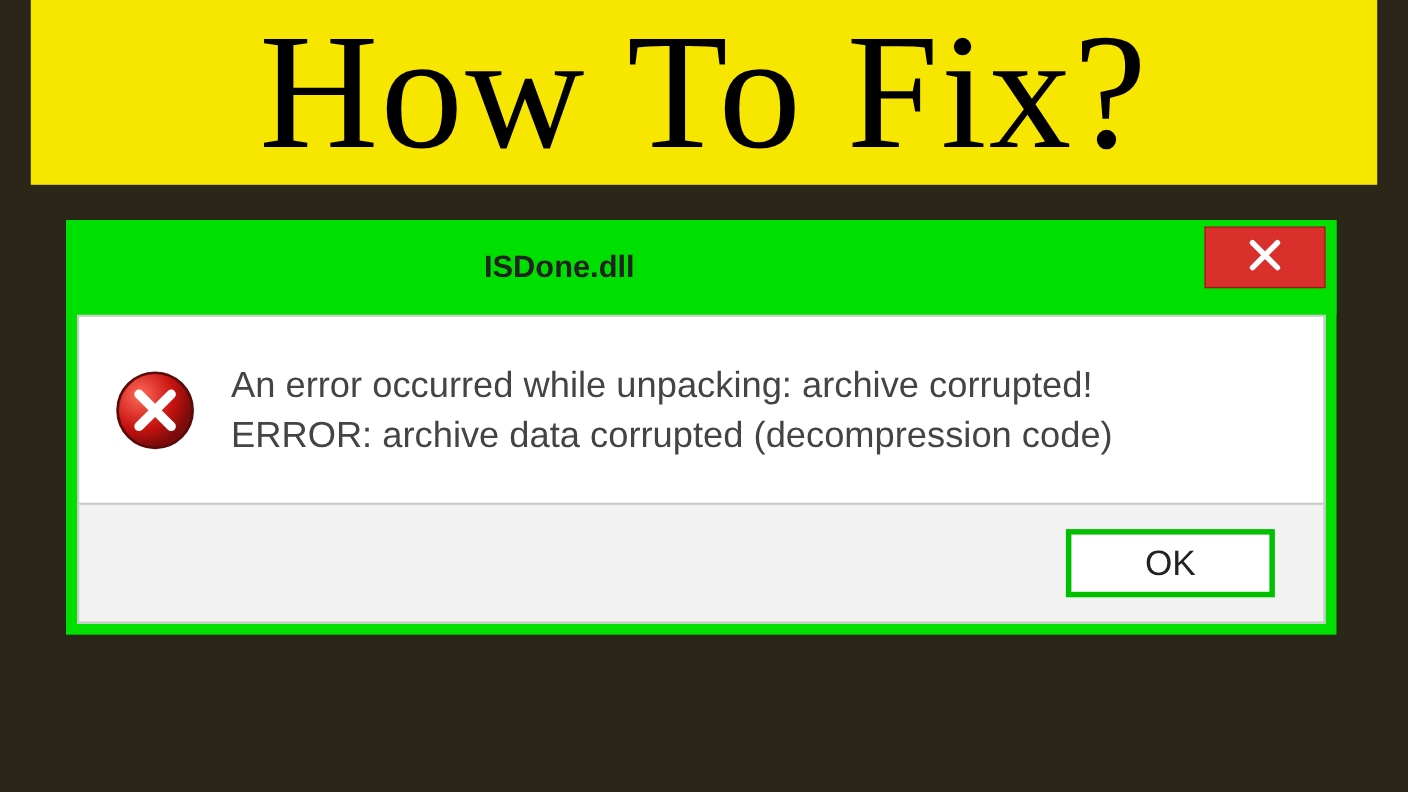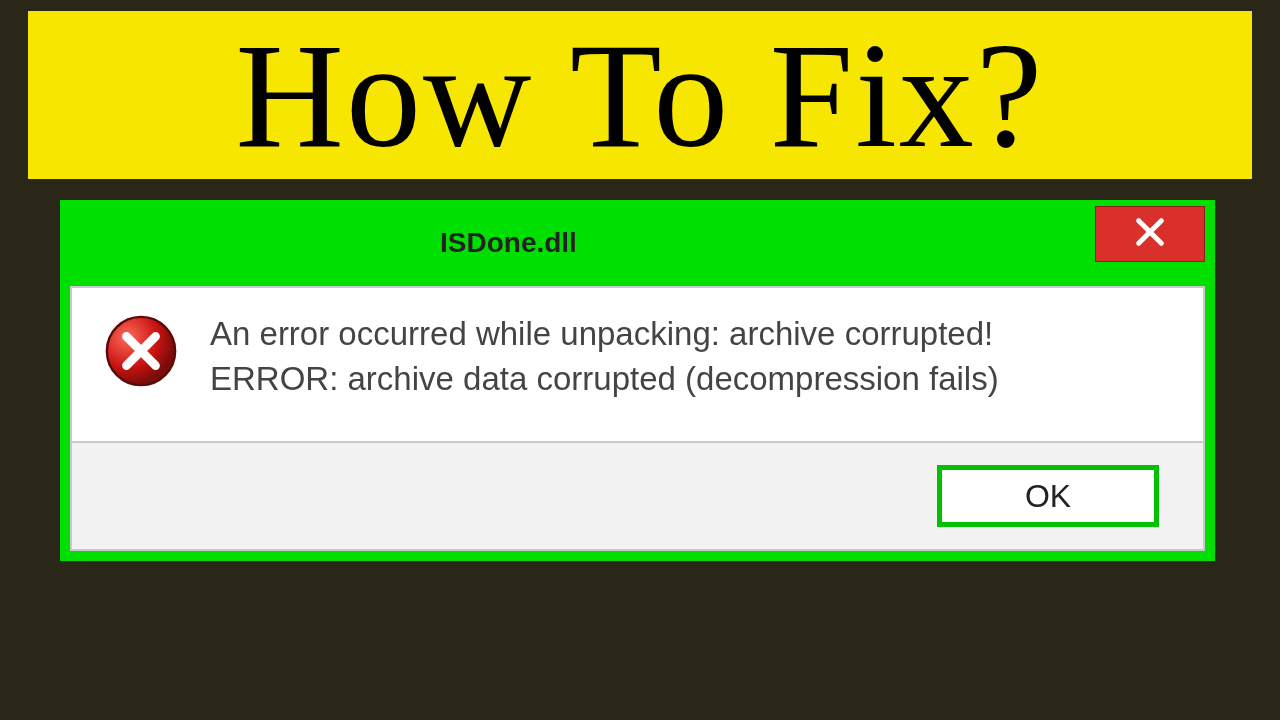--- a/index.html
+++ b/index.html
@@ -4,21 +4,21 @@
 <style>
   * { margin: 0; padding: 0; box-sizing: border-box; }
   html, body { width: 1280px; height: 720px; overflow: hidden; }
   body {
     background: #2a2618;
     font-family: "Segoe UI", Tahoma, sans-serif;
     position: relative;
   }
   .banner {
     position: absolute;
-    top: 11px;
+    top: 0;
     left: 28px;
     right: 28px;
     height: 168px;
     background: #f7e600;
     display: flex;
     align-items: center;
     justify-content: center;
   }
   .banner-text {
     font-family: "Times New Roman", Times, serif;
@@ -60,24 +60,24 @@
     display: flex;
     align-items: center;
     justify-content: center;
     border: 1px solid #8a1f1c;
     cursor: pointer;
   }
   .close-btn svg { width: 34px; height: 34px; }
   .content {
     background: #fff;
     margin: 0 10px;
-    padding: 24px 30px 40px 30px;
+    padding: 40px 30px 40px 30px;
     border: 2px solid #c9c9c9;
     display: flex;
-    align-items: flex-start;
+    align-items: flex-end;
     gap: 30px;
   }
   .err-icon { flex: 0 0 auto; }
   .msg {
     font-family: "Segoe UI", Arial, sans-serif;
     font-size: 33px;
     color: #444;
     line-height: 1.35;
   }
   .footer {
@@ -85,21 +85,21 @@
     margin: 0 10px;
     border: 2px solid #c9c9c9;
     border-top: none;
     height: 108px;
     display: flex;
     align-items: center;
     justify-content: flex-end;
     padding-right: 44px;
   }
   .ok-btn {
-    width: 222px;
+    width: 190px;
     height: 62px;
     background: #fff;
     border: 5px solid #00c000;
     display: flex;
     align-items: center;
     justify-content: center;
     font-family: "Segoe UI", Arial, sans-serif;
     font-size: 32px;
     color: #222;
     cursor: pointer;
@@ -133,20 +133,20 @@
             <stop offset="65%" stop-color="#c61210"></stop>
             <stop offset="100%" stop-color="#7a0c0a"></stop>
           </radialGradient>
         </defs>
         <circle cx="32" cy="32" r="28" fill="url(#rg)" stroke="#5a0a08" stroke-width="2"></circle>
         <path d="M20 20 L44 44 M44 20 L20 44" stroke="#fff" stroke-width="7" stroke-linecap="round"></path>
       </svg>
     </span>
     <div class="msg">
       <div>An error occurred while unpacking: archive corrupted!</div>
-      <div>ERROR: archive data corrupted (decompression fails)</div>
+      <div>ERROR: archive data corrupted (decompression code)</div>
     </div>
   </div>
 
   <div class="footer">
     <div class="ok-btn">OK</div>
   </div>
 </div>
 
 </body></html>

